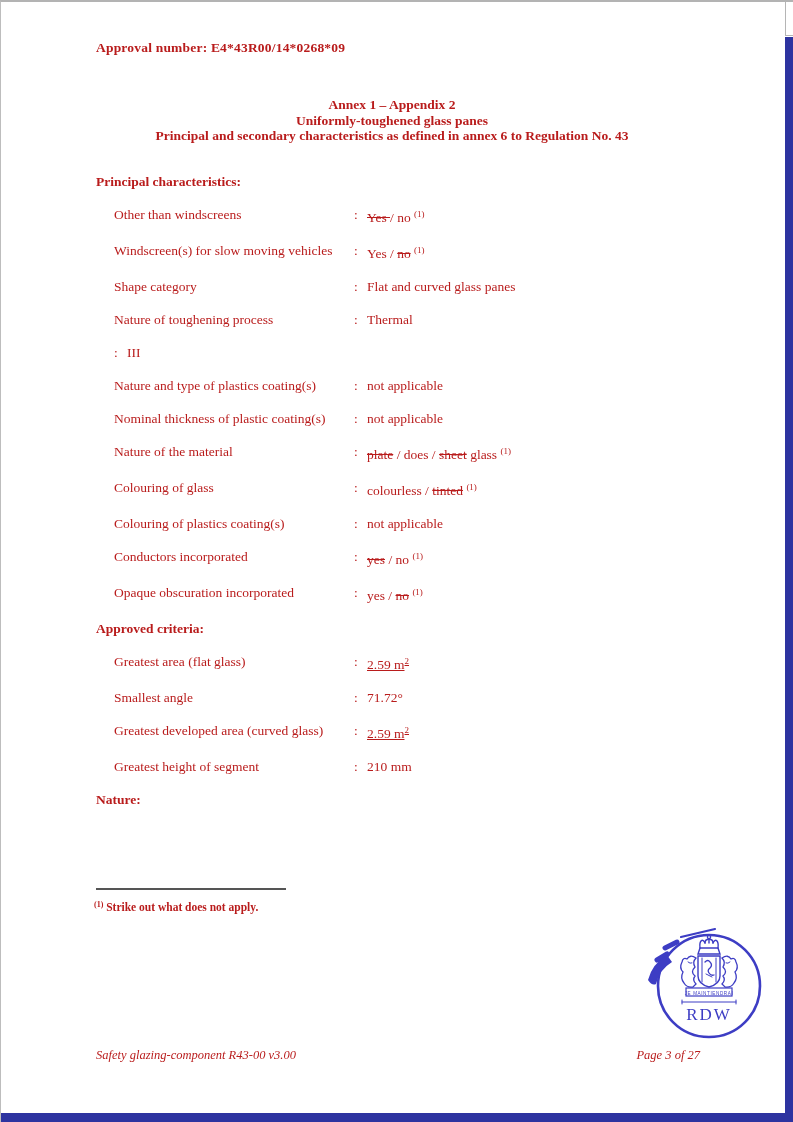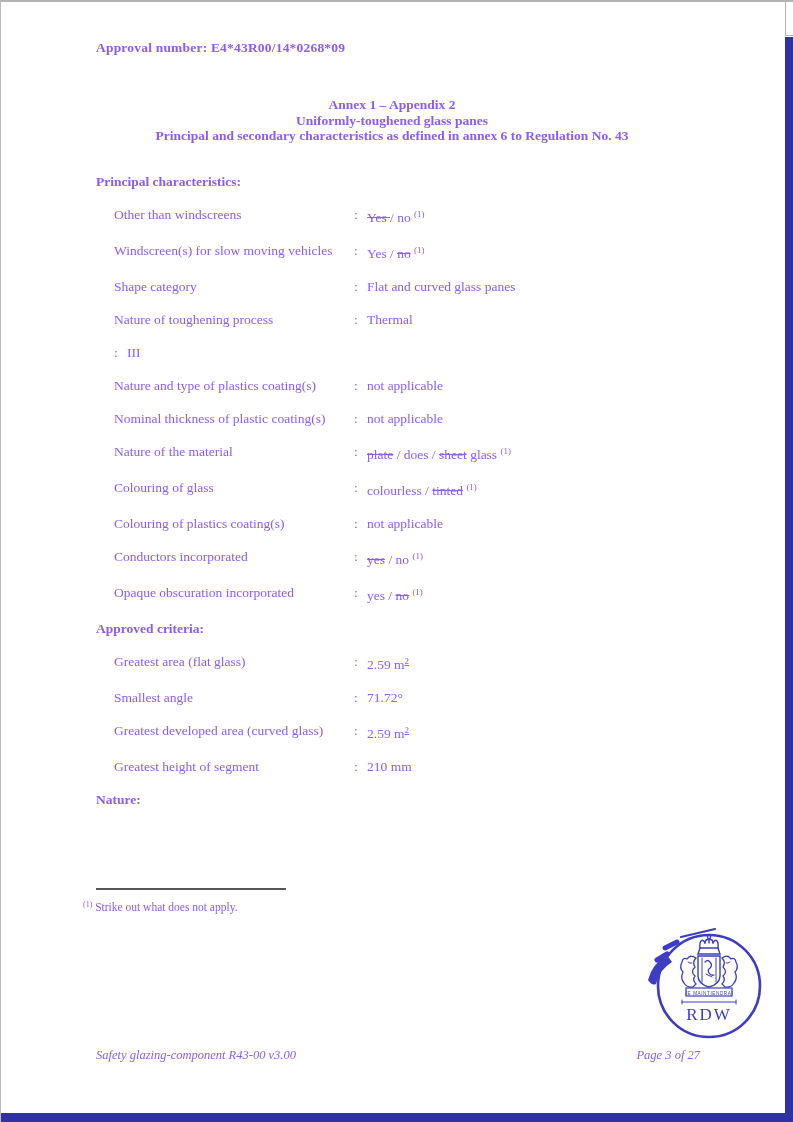--- a/index.html
+++ b/index.html
@@ -1,21 +1,21 @@
 <!DOCTYPE html>
 <html><head>
 <meta charset="utf-8">
 <style>
   html,body{margin:0;padding:0;background:#fff;}
   .page{
     position:relative;
     width:793px;height:1122px;
     background:#ffffff;
     font-family:"Liberation Serif", serif;
-    color:#8b5cf6;
+    color:#b91c1c;
     overflow:hidden;
     border-top:2px solid #b3b3b3;
     border-left:1px solid #bdbdbd;
     box-sizing:border-box;
   }
   
   .sb-v{position:absolute;top:35px;right:0;width:8px;bottom:9px;background:#2d33a0;}
   .sb-h{position:absolute;left:0;right:0;bottom:0;height:9px;background:#2d33a0;}
   .sb-corner{position:absolute;top:0;right:0;width:8px;height:34px;background:#fff;
     border-left:1px solid #b5b5b5;border-bottom:1px solid #b5b5b5;box-sizing:border-box;}
@@ -23,25 +23,25 @@
   .approval{position:absolute;left:95px;top:38px;font-size:13.5px;font-weight:bold;letter-spacing:.2px;}
   .title-block{position:absolute;left:0;right:10px;top:95px;text-align:center;font-weight:bold;
     font-size:13.5px;line-height:15.5px;}
   .content{position:absolute;left:0;top:171px;right:20px;font-size:13.5px;line-height:17px;}
   .sec-heading{margin:0 0 16px 95px;font-weight:bold;height:17px;}
   .row{display:flex;margin:0 0 16px 113px;}
   .cell-label{width:240px;flex:0 0 240px;}
   .cell-colon{width:13px;flex:0 0 13px;}
   .cell-value{flex:1;}
   .strike{text-decoration:line-through;}
-  .u{}
+  .u{text-decoration:underline;}
   .sup{font-size:9px;vertical-align:5px;}
   .sup.u{text-decoration:underline;}
   .footnote-rule{position:absolute;left:95px;top:886px;width:190px;height:2px;background:#555;}
-  .footnote{position:absolute;left:82px;top:898px;font-size:11.5px;}
+  .footnote{position:absolute;left:93px;top:898px;font-size:11.5px;font-weight:bold;}
   .footnote .sup{font-size:8px;vertical-align:4px;}
   .footer{position:absolute;left:95px;right:93px;top:1046px;display:flex;justify-content:space-between;
     font-size:12.5px;font-style:italic;gap:32px;}
   .stamp{position:absolute;left:644px;top:922px;width:122px;height:122px;}
 </style>
 </head>
 <body>
 
 <div class="page">
 

